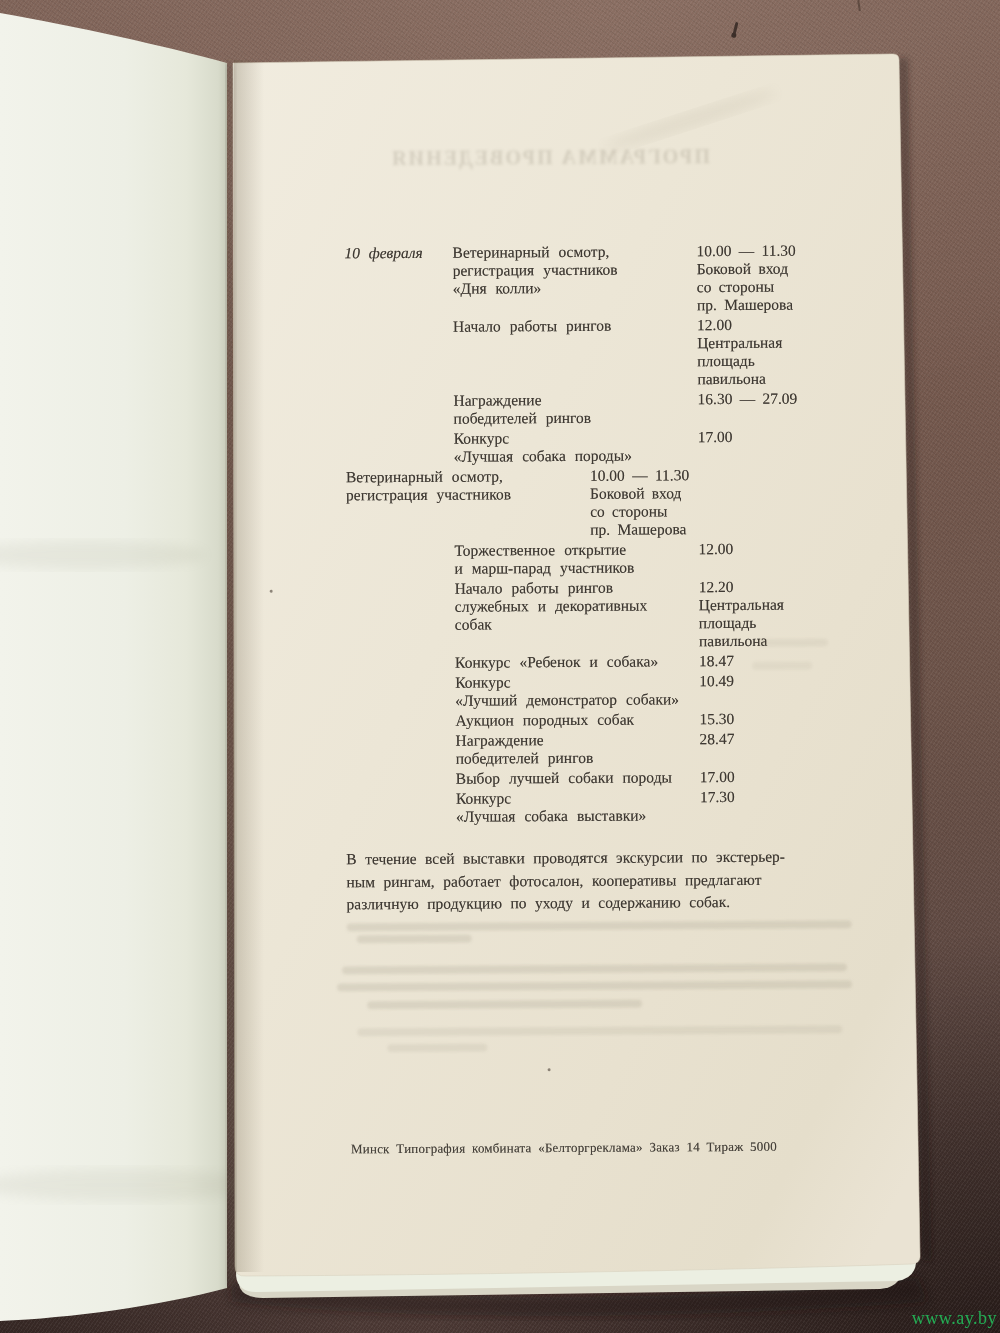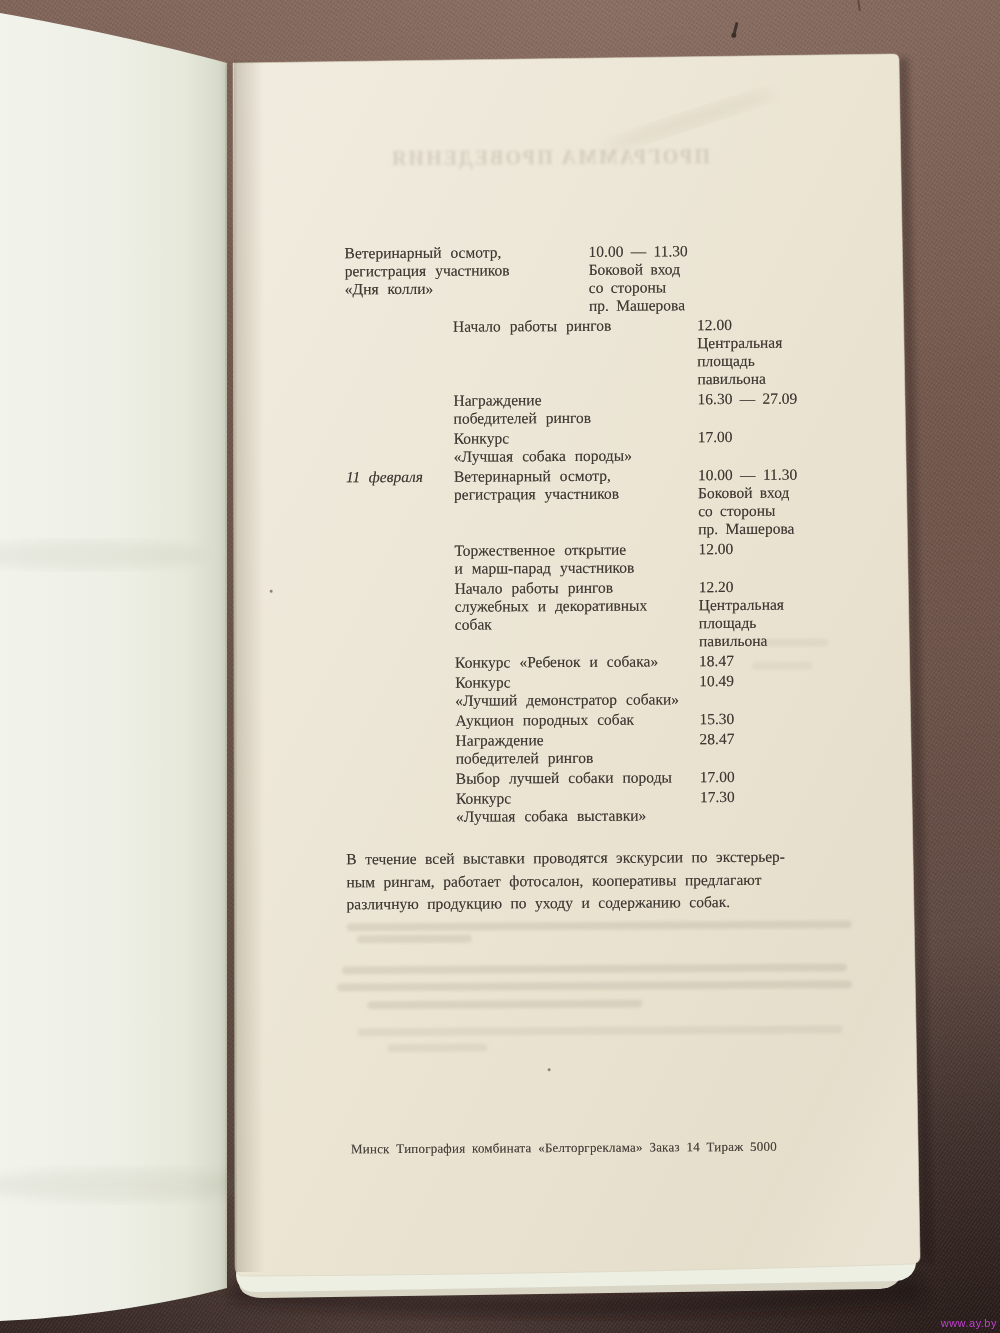--- a/index.html
+++ b/index.html
@@ -54,22 +54,22 @@
     background:rgba(60,50,40,.55);}
 
   .speck{position:absolute;left:734px;top:22px;width:3px;height:13px;
     background:#2a201c;opacity:.75;transform:rotate(14deg);border-radius:2px;}
   .speck::after{content:"";position:absolute;left:-1px;top:11px;width:5px;height:5px;
     border-radius:50%;background:#241b17;}
   .thread2{position:absolute;left:858px;top:0;width:2px;height:11px;
     background:#3a2b24;opacity:.5;transform:rotate(-8deg);}
 
   .watermark{position:absolute;right:3px;bottom:4px;
-    font-family:Liberation Sans, sans-serif;
-    font-size:11px;color:#d946ef;opacity:.85;letter-spacing:.5px;}
+    font-family:Liberation Serif, serif;
+    font-size:18px;color:#22c55e;opacity:.85;letter-spacing:.5px;}
 </style>
 </head>
 <body>
 
 <div class="scene">
 
   <div class="fabric"></div>
 
   <svg class="paper" width="1000" height="1333" viewBox="0 0 1000 1333">
     <defs>
@@ -115,31 +115,31 @@
     <path d="M 226,63 L 233,63 L 236,1277 L 228,1289 Z" fill="rgba(88,76,58,0.32)" filter="url(#blur3)"></path>
     <rect x="234" y="60" width="30" height="1212" fill="url(#gFold)"></rect>
 
     <ellipse cx="690" cy="120" rx="90" ry="8" fill="#9a927c" opacity="0.12" filter="url(#blur6)" transform="rotate(-18 690 120)"></ellipse>
   </svg>
 
   <div class="page-content">
 
     <div class="ghost-title">ПРОГРАММА ПРОВЕДЕНИЯ</div>
 
-    <div class="schedule" id="schedule"><div class="row"><div class="c-name">Ветеринарный осмотр,
+    <div class="schedule" id="schedule"><div class="row"><div class="c-day">10 февраля</div><div class="c-name">Ветеринарный осмотр,
 регистрация участников
 «Дня колли»</div><div class="c-time">10.00 — 11.30
 Боковой вход
 со стороны
 пр. Машерова</div></div><div class="row"><div class="c-day"></div><div class="c-name">Начало работы рингов</div><div class="c-time">12.00
 Центральная
 площадь
 павильона</div></div><div class="row"><div class="c-day"></div><div class="c-name">Награждение
 победителей рингов</div><div class="c-time">16.30 — 27.09</div></div><div class="row"><div class="c-day"></div><div class="c-name">Конкурс
-«Лучшая собака породы»</div><div class="c-time">17.00</div></div><div class="row"><div class="c-day">11 февраля</div><div class="c-name">Ветеринарный осмотр,
+«Лучшая собака породы»</div><div class="c-time">17.00</div></div><div class="row"><div class="c-name">Ветеринарный осмотр,
 регистрация участников</div><div class="c-time">10.00 — 11.30
 Боковой вход
 со стороны
 пр. Машерова</div></div><div class="row"><div class="c-day"></div><div class="c-name">Торжественное открытие
 и марш-парад участников</div><div class="c-time">12.00</div></div><div class="row"><div class="c-day"></div><div class="c-name">Начало работы рингов
 служебных и декоративных
 собак</div><div class="c-time">12.20
 Центральная
 площадь
 павильона</div></div><div class="row"><div class="c-day"></div><div class="c-name">Конкурс «Ребенок и собака»</div><div class="c-time">18.47</div></div><div class="row"><div class="c-day"></div><div class="c-name">Конкурс

